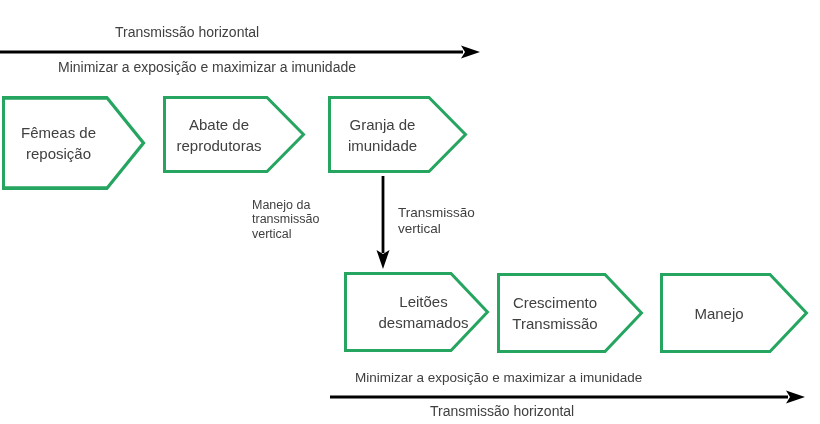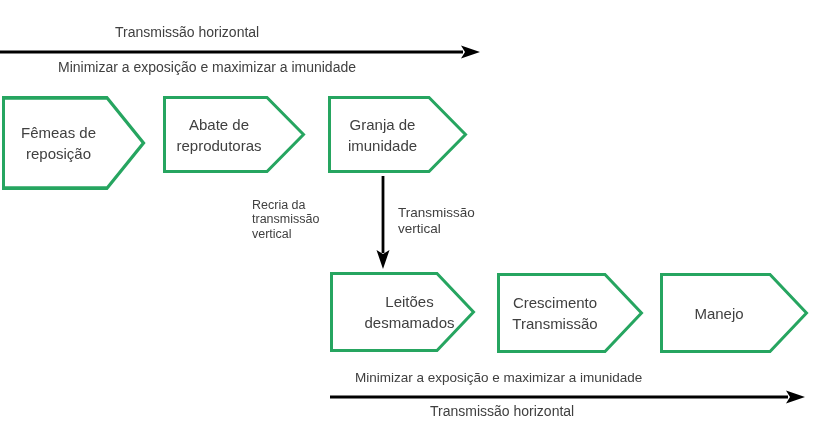--- a/index.html
+++ b/index.html
@@ -94,28 +94,28 @@
       </svg>
     <span class="box-label">Granja de
 imunidade</span>
   </div>
 
   <svg class="arrow-svg" style="left:376px; top:176px; width:14px; height:93px;" viewBox="0 0 14 93">
     <line x1="7" y1="0" x2="7" y2="77"></line>
     <polygon points="7,93 0.5,74 7,78 13.5,74"></polygon>
   </svg>
 
-  <div class="annot small" style="left:252px; top:198px; width:115px;">Recria da
+  <div class="annot small" style="left:252px; top:198px; width:115px;">Manejo da
 transmissão
 vertical</div>
 
   <div class="annot mid" style="left:398px; top:205px; width:115px;">Transmissão
 vertical</div>
 
-  <div class="chevron" style="left:330px; top:272px; width:145px; height:80px;padding-left:44px;">
+  <div class="chevron" style="left:344px; top:272px; width:145px; height:80px;padding-left:44px;">
     <svg viewBox="0 0 145 80" preserveAspectRatio="none">
         <polygon points="1.5,1.5 107,1.5 143.5,40 107,78.5 1.5,78.5" fill="#ffffff" stroke="#26a560" stroke-width="3" stroke-linejoin="miter"></polygon>
       </svg>
     <span class="box-label">Leitões
 desmamados</span>
   </div>
 
   <div class="chevron" style="left:497px; top:273px; width:146px; height:80px;">
     <svg viewBox="0 0 146 80" preserveAspectRatio="none">
         <polygon points="1.5,1.5 108,1.5 144.5,40 108,78.5 1.5,78.5" fill="#ffffff" stroke="#26a560" stroke-width="3" stroke-linejoin="miter"></polygon>

